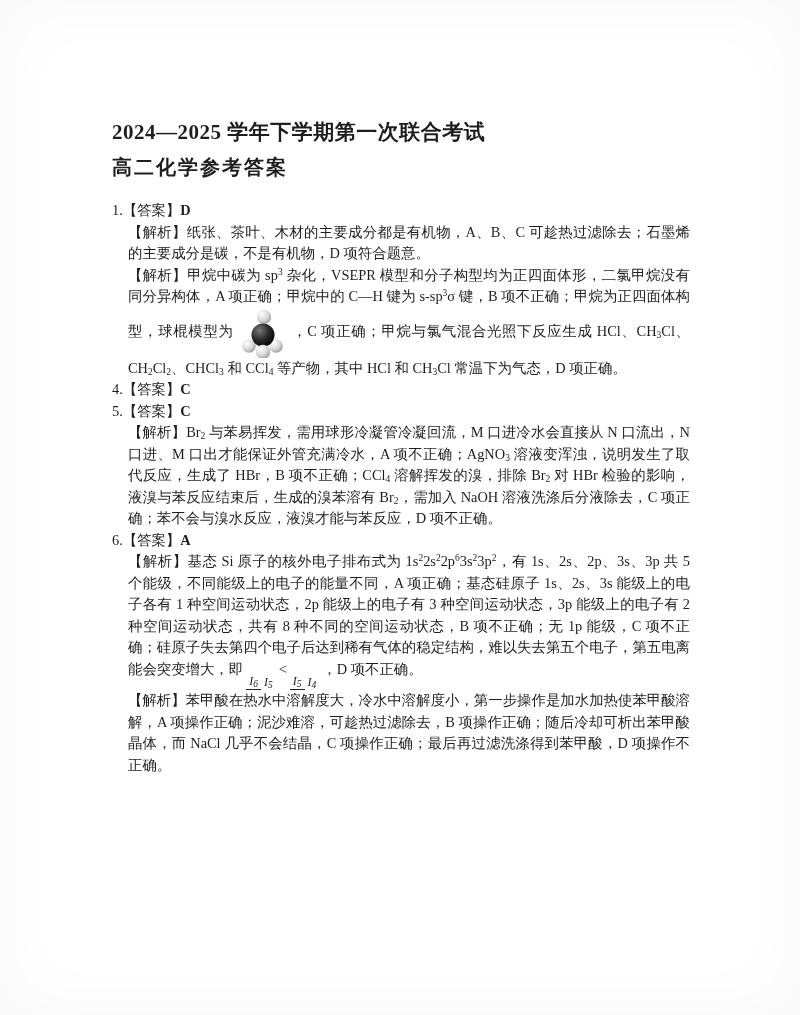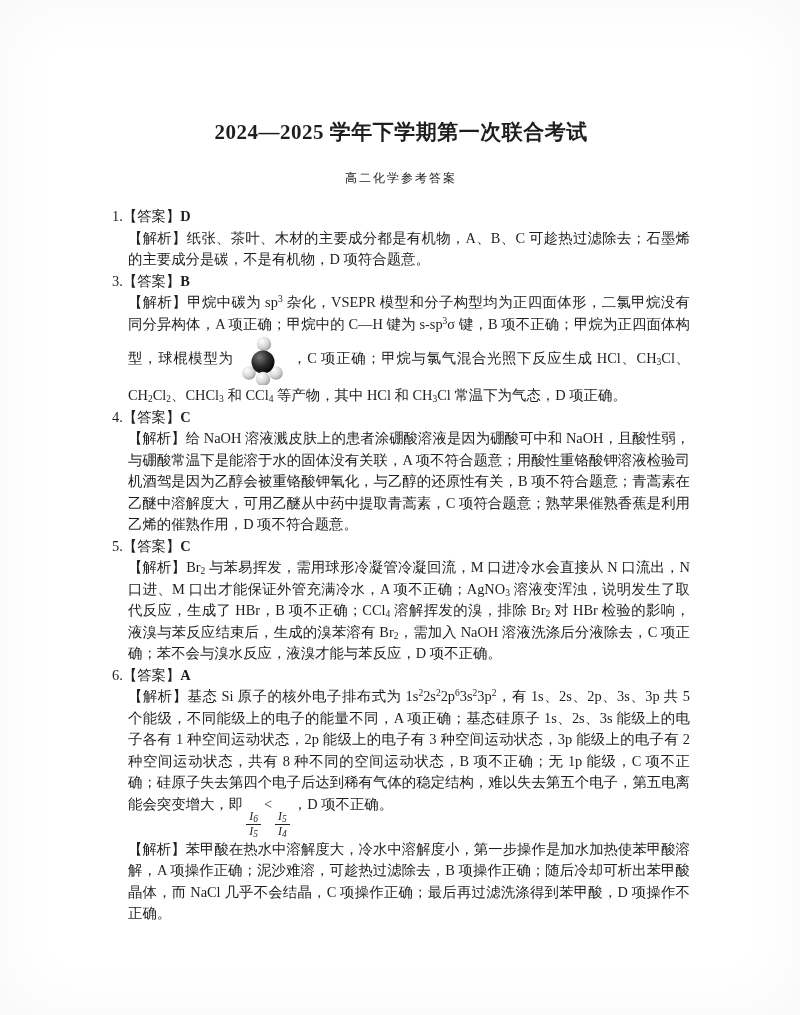--- a/index.html
+++ b/index.html
@@ -9,45 +9,45 @@
     background:#ffffff;
     color:#1e1e1e;
     font-family:"Liberation Serif","DejaVu Serif",serif;
     overflow:hidden;
   }
   .page{
     width:800px; height:1015px;
     padding:118px 110px 0 112px;
     box-shadow:inset 0 0 70px rgba(0,0,0,0.035);
   }
-  header{ text-align:center; }
+  header{ }
   .title{
     font-size:21px; font-weight:700; letter-spacing:0.5px;
     font-family:"Liberation Serif","DejaVu Serif",serif;
   }
   .subtitle{
-    margin-top:24px;
-    font-size:12px; font-weight:400; letter-spacing:2px;
+    margin-top:8px;
+    font-size:20px; font-weight:700; letter-spacing:2px;
     font-family:"Liberation Sans","DejaVu Sans",sans-serif;
   }
   main{
     margin-top:19px;
     font-size:14.4px; line-height:21.5px;
     text-align:justify;
     font-weight:500;
   }
   .question{ padding-left:16px; }
   .q-head{ text-indent:-16px; }
   .lab{ font-weight:400; }
   .q-ans{ font-weight:600; }
   sub,sup{ font-size:9.5px; line-height:0; }
   sup{ vertical-align:0.55em; }
   sub{ vertical-align:-0.25em; }
   .frac{
-    display:inline-flex; flex-direction:column; align-items:center;
+    display:inline-flex; flex-direction:row; align-items:center;
     vertical-align:-0.95em; line-height:1.15;
     font-style:italic; font-size:12px; margin:0 3px;
   }
   .fr-n{ border-bottom:1px solid #222; padding:0 3px 0.5px; }
   .fr-d{ padding:0 3px; }
   .mol{ display:inline-block; vertical-align:middle; margin:0 4px; }
   .mol svg{ display:block; }
 </style>
 </head>
 <body>
@@ -61,21 +61,20 @@
   <main>
   <section class="question">
     <div class="q-head"><span class="q-num">1.</span><span class="lab">【答案】</span><span class="q-ans">D</span></div>
     <p class="q-exp"><span class="lab">【解析】</span><span class="q-exp-text">纸张、茶叶、木材的主要成分都是有机物，A、B、C 可趁热过滤除去；石墨烯的主要成分是碳，不是有机物，D 项符合题意。</span></p>
   </section>
 
   <section class="question">
   </section>
 
   <section class="question">
-    <div class="q-head"><span class="q-num">3.</span><span class="lab">【答案】</span><span class="q-ans">B</span></div>
     <p class="q-exp"><span class="lab">【解析】</span><span class="q-exp-text">甲烷中碳为 sp<sup>3</sup> 杂化，VSEPR 模型和分子构型均为正四面体形，二氯甲烷没有同分异构体，A 项正确；甲烷中的 C—H 键为 s-sp<sup>3</sup>σ 键，B 项不正确；甲烷为正四面体构型，球棍模型为
 <span class="mol"><svg width="42" height="50" viewBox="0 0 42 50" aria-hidden="true">
                 <defs>
                   <radialGradient id="gH" cx="35%" cy="30%" r="75%">
                     <stop offset="0%" stop-color="#ffffff"></stop>
                     <stop offset="60%" stop-color="#d6d6d6"></stop>
                     <stop offset="100%" stop-color="#9a9a9a"></stop>
                   </radialGradient>
                   <radialGradient id="gC" cx="35%" cy="30%" r="75%">
                     <stop offset="0%" stop-color="#787878"></stop>
@@ -93,21 +92,20 @@
                 <circle cx="7" cy="38" r="6.8" fill="url(#gH)"></circle>
                 <circle cx="34" cy="38" r="6.8" fill="url(#gH)"></circle>
                 <circle cx="21" cy="27" r="11.5" fill="url(#gC)"></circle>
                 <circle cx="21" cy="44" r="7.2" fill="url(#gH)"></circle>
               </svg></span>
 ，C 项正确；甲烷与氯气混合光照下反应生成 HCl、CH<sub>3</sub>Cl、CH<sub>2</sub>Cl<sub>2</sub>、CHCl<sub>3</sub> 和 CCl<sub>4</sub> 等产物，其中 HCl 和 CH<sub>3</sub>Cl 常温下为气态，D 项正确。</span></p>
   </section>
 
   <section class="question">
     <div class="q-head"><span class="q-num">4.</span><span class="lab">【答案】</span><span class="q-ans">C</span></div>
-    <p class="q-exp"><span class="lab">【解析】</span><span class="q-exp-text">给 NaOH 溶液溅皮肤上的患者涂硼酸溶液是因为硼酸可中和 NaOH，且酸性弱，与硼酸常温下是能溶于水的固体没有关联，A 项不符合题意；用酸性重铬酸钾溶液检验司机酒驾是因为乙醇会被重铬酸钾氧化，与乙醇的还原性有关，B 项不符合题意；青蒿素在乙醚中溶解度大，可用乙醚从中药中提取青蒿素，C 项符合题意；熟苹果催熟香蕉是利用乙烯的催熟作用，D 项不符合题意。</span></p>
   </section>
 
   <section class="question">
     <div class="q-head"><span class="q-num">5.</span><span class="lab">【答案】</span><span class="q-ans">C</span></div>
     <p class="q-exp"><span class="lab">【解析】</span><span class="q-exp-text">Br<sub>2</sub> 与苯易挥发，需用球形冷凝管冷凝回流，M 口进冷水会直接从 N 口流出，N 口进、M 口出才能保证外管充满冷水，A 项不正确；AgNO<sub>3</sub> 溶液变浑浊，说明发生了取代反应，生成了 HBr，B 项不正确；CCl<sub>4</sub> 溶解挥发的溴，排除 Br<sub>2</sub> 对 HBr 检验的影响，液溴与苯反应结束后，生成的溴苯溶有 Br<sub>2</sub>，需加入 NaOH 溶液洗涤后分液除去，C 项正确；苯不会与溴水反应，液溴才能与苯反应，D 项不正确。</span></p>
   </section>
 
   <section class="question">
     <div class="q-head"><span class="q-num">6.</span><span class="lab">【答案】</span><span class="q-ans">A</span></div>
     <p class="q-exp"><span class="lab">【解析】</span><span class="q-exp-text">基态 Si 原子的核外电子排布式为 1s<sup>2</sup>2s<sup>2</sup>2p<sup>6</sup>3s<sup>2</sup>3p<sup>2</sup>，有 1s、2s、2p、3s、3p 共 5 个能级，不同能级上的电子的能量不同，A 项正确；基态硅原子 1s、2s、3s 能级上的电子各有 1 种空间运动状态，2p 能级上的电子有 3 种空间运动状态，3p 能级上的电子有 2 种空间运动状态，共有 8 种不同的空间运动状态，B 项不正确；无 1p 能级，C 项不正确；硅原子失去第四个电子后达到稀有气体的稳定结构，难以失去第五个电子，第五电离能会突变增大，即<span class="frac">

